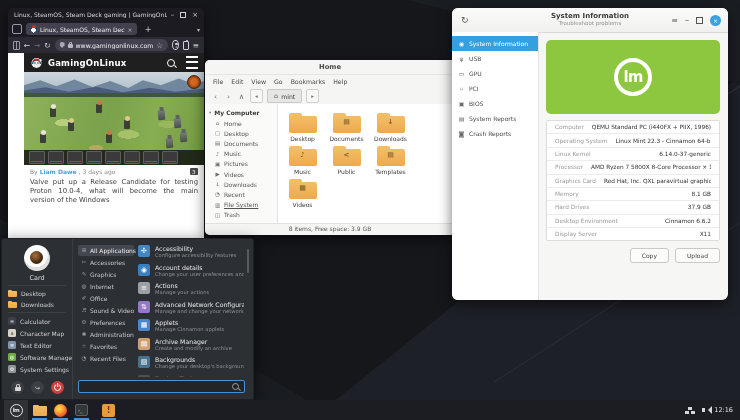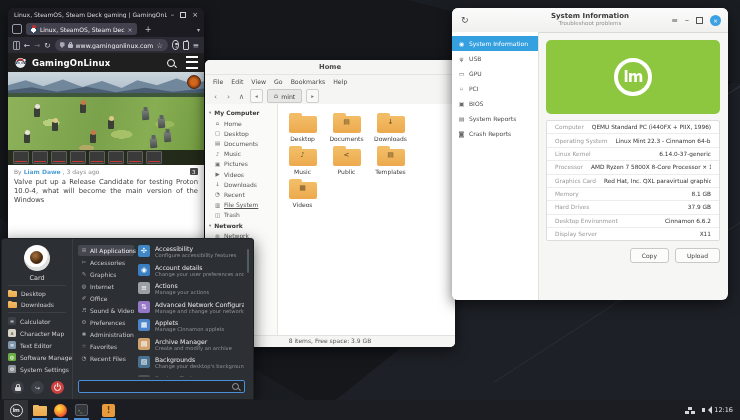--- a/index.html
+++ b/index.html
@@ -35,21 +35,21 @@
   .sbtog::after{content:"";position:absolute;left:2px;top:0;bottom:0;width:1px;background:#9a9aa6;}
   .urlbar{flex:1;height:12px;background:#42414d;border-radius:6px;display:flex;align-items:center;gap:3px;padding:0 5px;}
   .shield{width:5px;height:6px;background:#a9a9b8;clip-path:polygon(0 12%,50% 0,100% 12%,100% 55%,50% 100%,0 55%);}
   .mlock{width:5px;height:4px;background:#b9b9c6;border-radius:1px;position:relative;margin-top:2px;}
   .mlock::before{content:"";position:absolute;left:1px;top:-2.5px;width:3px;height:2.5px;border:1px solid #b9b9c6;border-bottom:none;border-radius:2px 2px 0 0;box-sizing:border-box;}
   .url{flex:1;font-size:6.2px;color:#f2f2f6;white-space:nowrap;overflow:hidden;}
   .acct{width:8px;height:8px;border:1px solid #cfcfd8;border-radius:50%;position:relative;}
   .acct::after{content:"";position:absolute;left:2px;top:1.5px;width:2.5px;height:2.5px;border-radius:50%;background:#cfcfd8;box-shadow:0 3px 0 -0.5px #cfcfd8;}
   .puzzle{width:7px;height:7px;border:1px solid #cfcfd8;border-radius:1px;position:relative;}
   .puzzle::after{content:"";position:absolute;top:-2px;left:2px;width:2px;height:2px;border-radius:50%;background:#cfcfd8;}
-  .ff-content{position:absolute;left:0;right:0;top:45px;bottom:0;background:#fff;overflow:hidden;}
+  .ff-content{position:absolute;left:0;right:0;top:45px;bottom:0;background:#fff;overflow:hidden;padding-left:16px;}
   .gol-head{height:19px;background:#1f1f1f;display:flex;align-items:center;gap:5px;padding:0 6px;}
   .gol-name{font-size:8.5px;font-weight:bold;color:#fff;letter-spacing:.2px;}
   .mag{width:6px;height:6px;border:1px solid #fff;border-radius:50%;position:relative;margin-left:auto;}
   .mag::after{content:"";position:absolute;width:3px;height:1px;background:#fff;transform:rotate(45deg);right:-2.5px;bottom:-1px;}
   .burger{width:12px;height:9px;border-top:2px solid #fff;border-bottom:2px solid #fff;position:relative;margin-left:6px;}
   .burger::after{content:"";position:absolute;left:0;right:0;top:2.5px;height:2px;background:#fff;}
   .game{position:relative;height:93px;background:#86a850;overflow:hidden;}
   .sky{position:absolute;top:0;left:0;right:0;height:24px;background:linear-gradient(#ccd6dd,#a9bac8);}
   .mtn{position:absolute;top:4px;left:0;right:0;height:17px;background:#71879c;
        clip-path:polygon(0 100%,0 55%,9% 25%,18% 60%,28% 20%,38% 65%,48% 30%,58% 70%,66% 25%,76% 55%,86% 15%,95% 50%,100% 30%,100% 100%);}
@@ -73,21 +73,21 @@
          display:flex;align-items:center;gap:3px;padding:0 5px;}
   .card{width:14px;height:11px;background:#3a3a3a;border:1px solid #5e5e5e;border-radius:1px;position:relative;}
   .card::after{content:"";position:absolute;left:1px;right:1px;bottom:1px;height:1.5px;background:#c23b2e;}
   .article{padding:3px 6px;}
   .headline{font-size:10.3px;line-height:1.22;color:var(--gol-link,#2d7db3);margin:2px 0 3px;}
   .byline{display:flex;align-items:center;gap:2px;font-size:6px;color:#8a8a8a;}
   .byline .auth{color:#4d9fd6;font-weight:bold;}
   .cbadge{margin-left:auto;background:#4a4a4a;color:#fff;font-size:5.5px;padding:0.5px 2.5px;border-radius:1px;}
   .bodytxt{margin-top:3px;font-size:6.8px;line-height:1.35;color:#3f3f3f;text-align:justify;}
   
-  #win-nemo{left:205px;top:60px;width:250px;height:287px;background:#fff;z-index:10;}
+  #win-nemo{left:205px;top:60px;width:250px;height:175px;background:#fff;z-index:10;}
   .nm-title{height:14px;background:#f5f5f4;border-bottom:1px solid #e4e4e2;text-align:center;
             font-size:6.8px;font-weight:bold;color:#4a4a4a;line-height:14px;}
   .nm-menu{height:12px;background:#f5f5f4;display:flex;align-items:center;gap:8px;padding:0 8px;font-size:6.2px;color:#4a4a4a;}
   .nm-tools{height:18px;background:#f5f5f4;border-bottom:1px solid #dcdcda;display:flex;align-items:center;gap:4px;padding:0 6px;}
   .nm-tools .nav{font-size:7.5px;color:#6b6b6b;width:9px;text-align:center;}
   .crumbprev,.crumbnext{height:12px;width:11px;border:1px solid #cfcfcd;border-radius:2px;background:#f8f8f7;
             font-size:5.5px;color:#777;display:flex;align-items:center;justify-content:center;}
   .crumb{height:12px;background:#e6e6e4;border:1px solid #c9c9c7;border-radius:2px;display:flex;align-items:center;
          gap:3px;padding:0 6px;font-size:6.2px;color:#3c3c3c;}
   .crumb .hico{font-size:6.5px;color:#555;}

